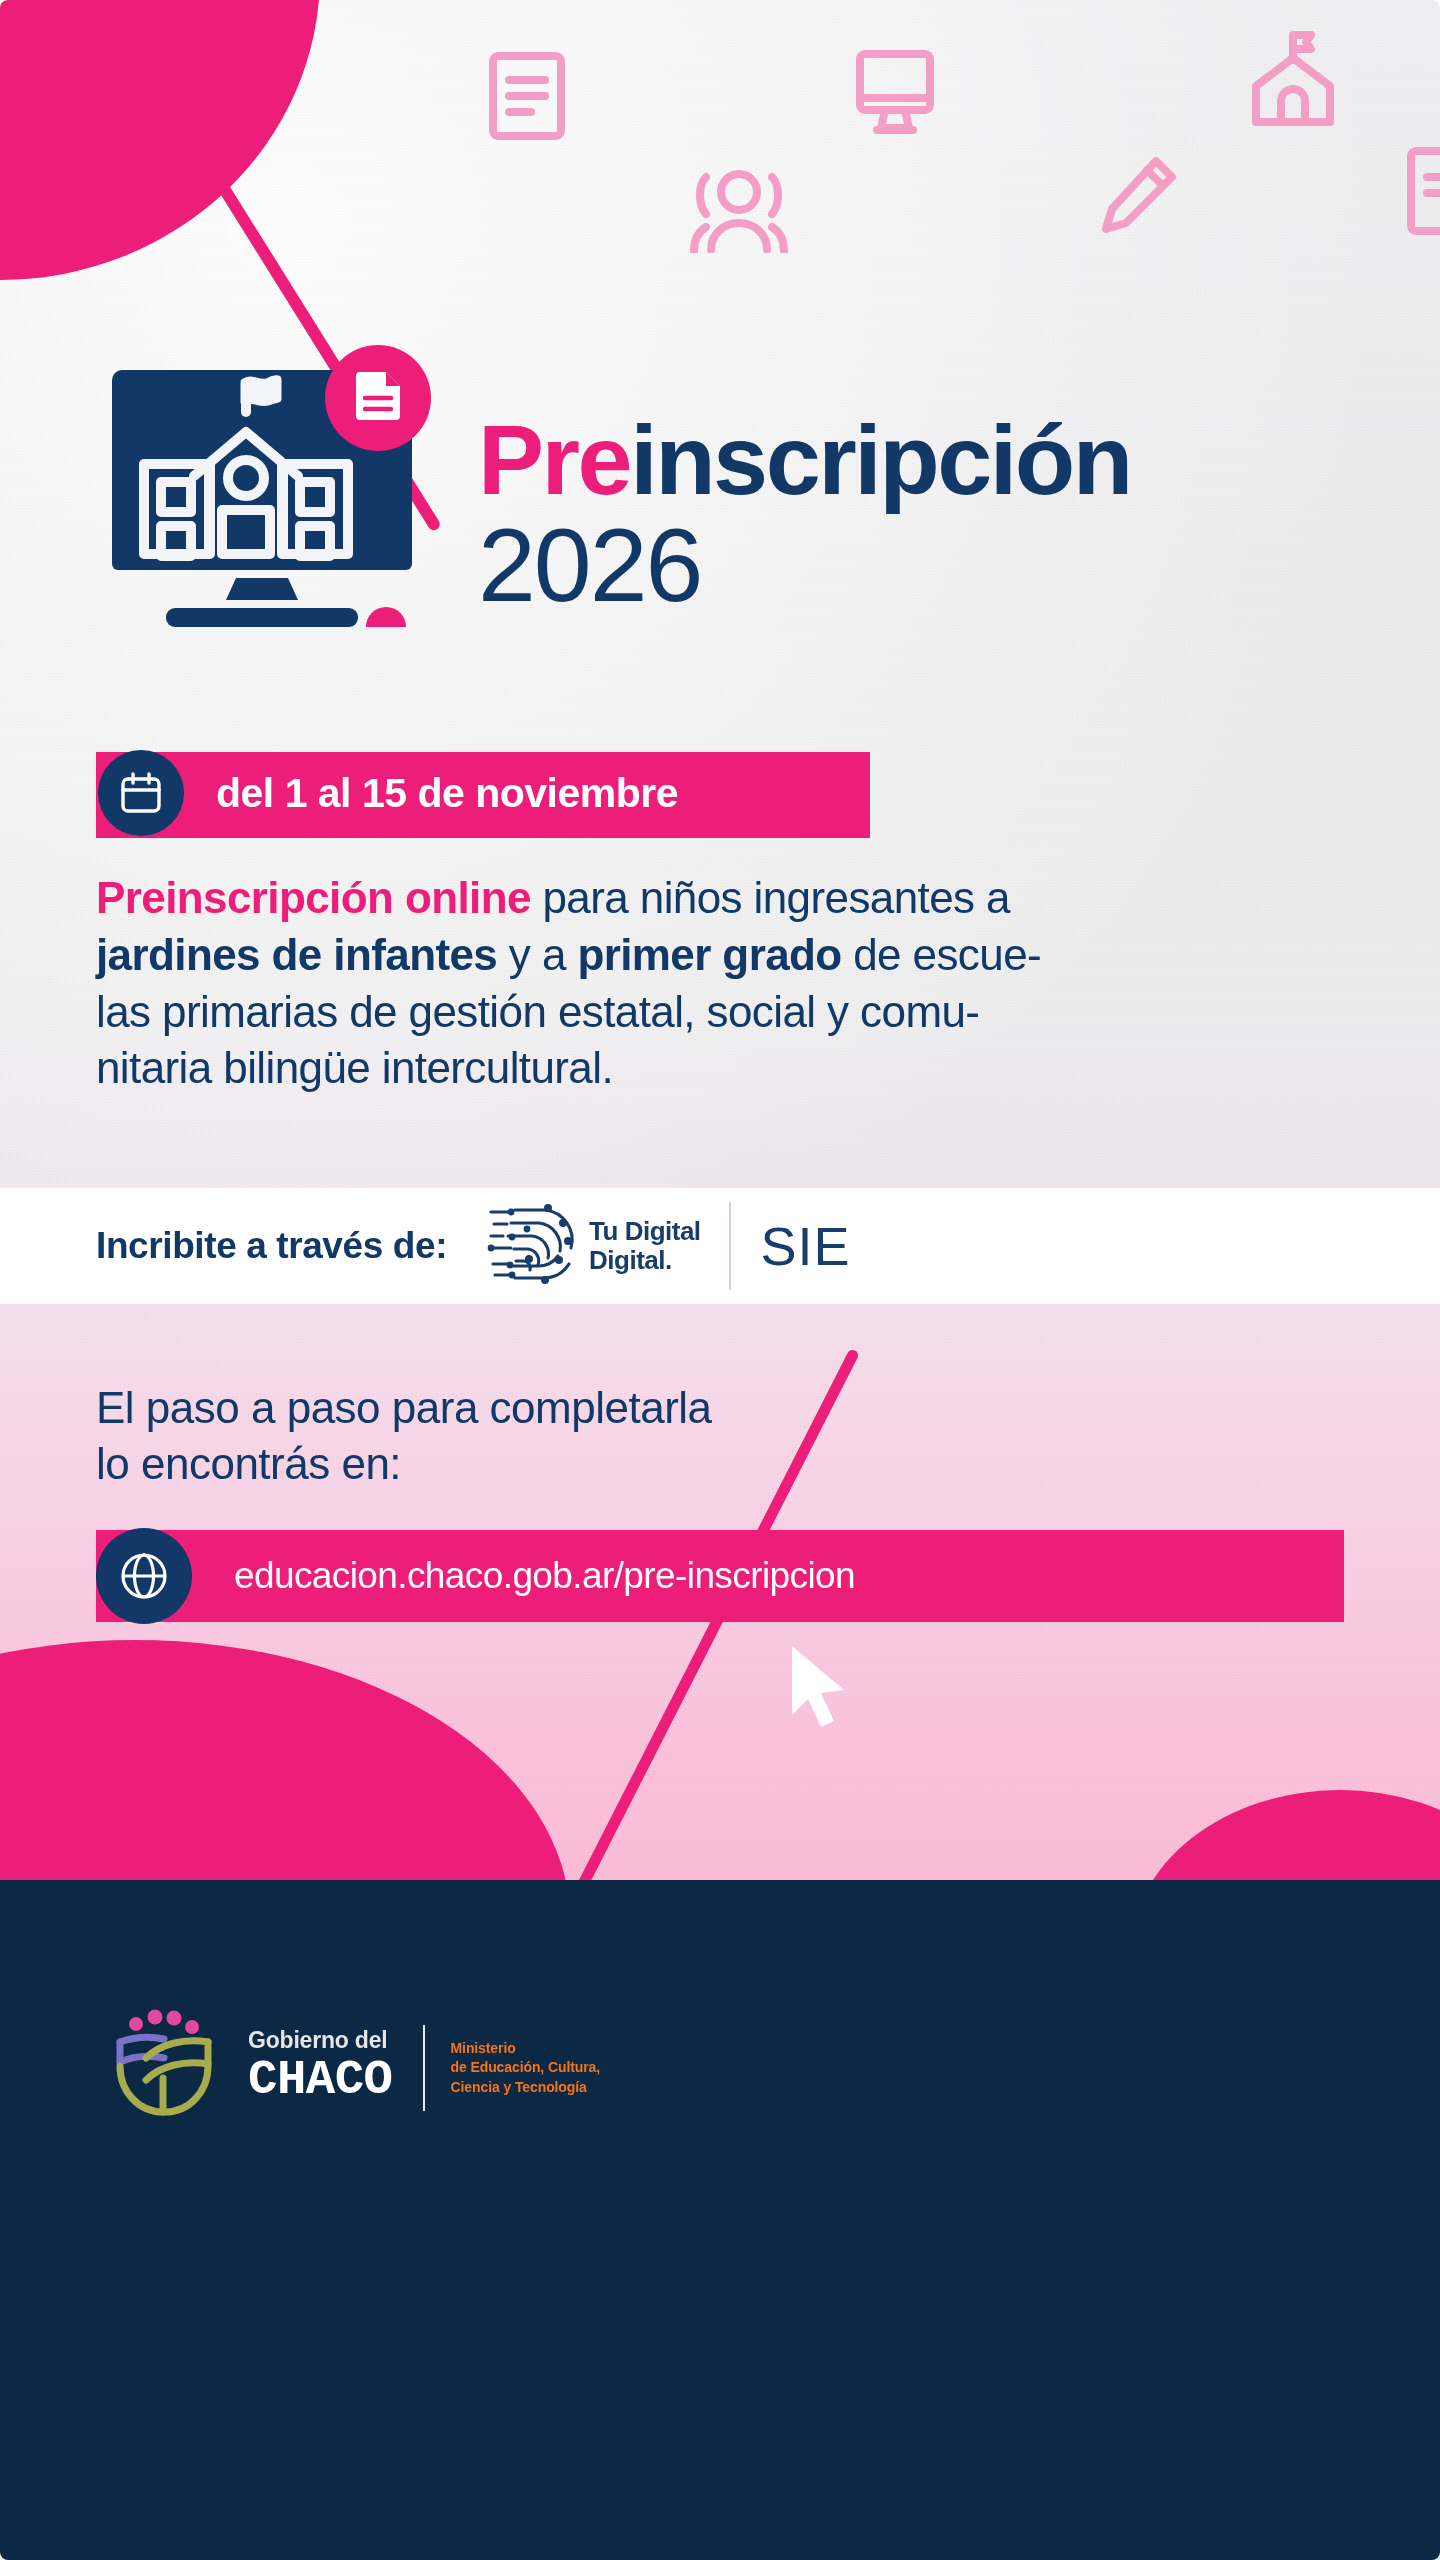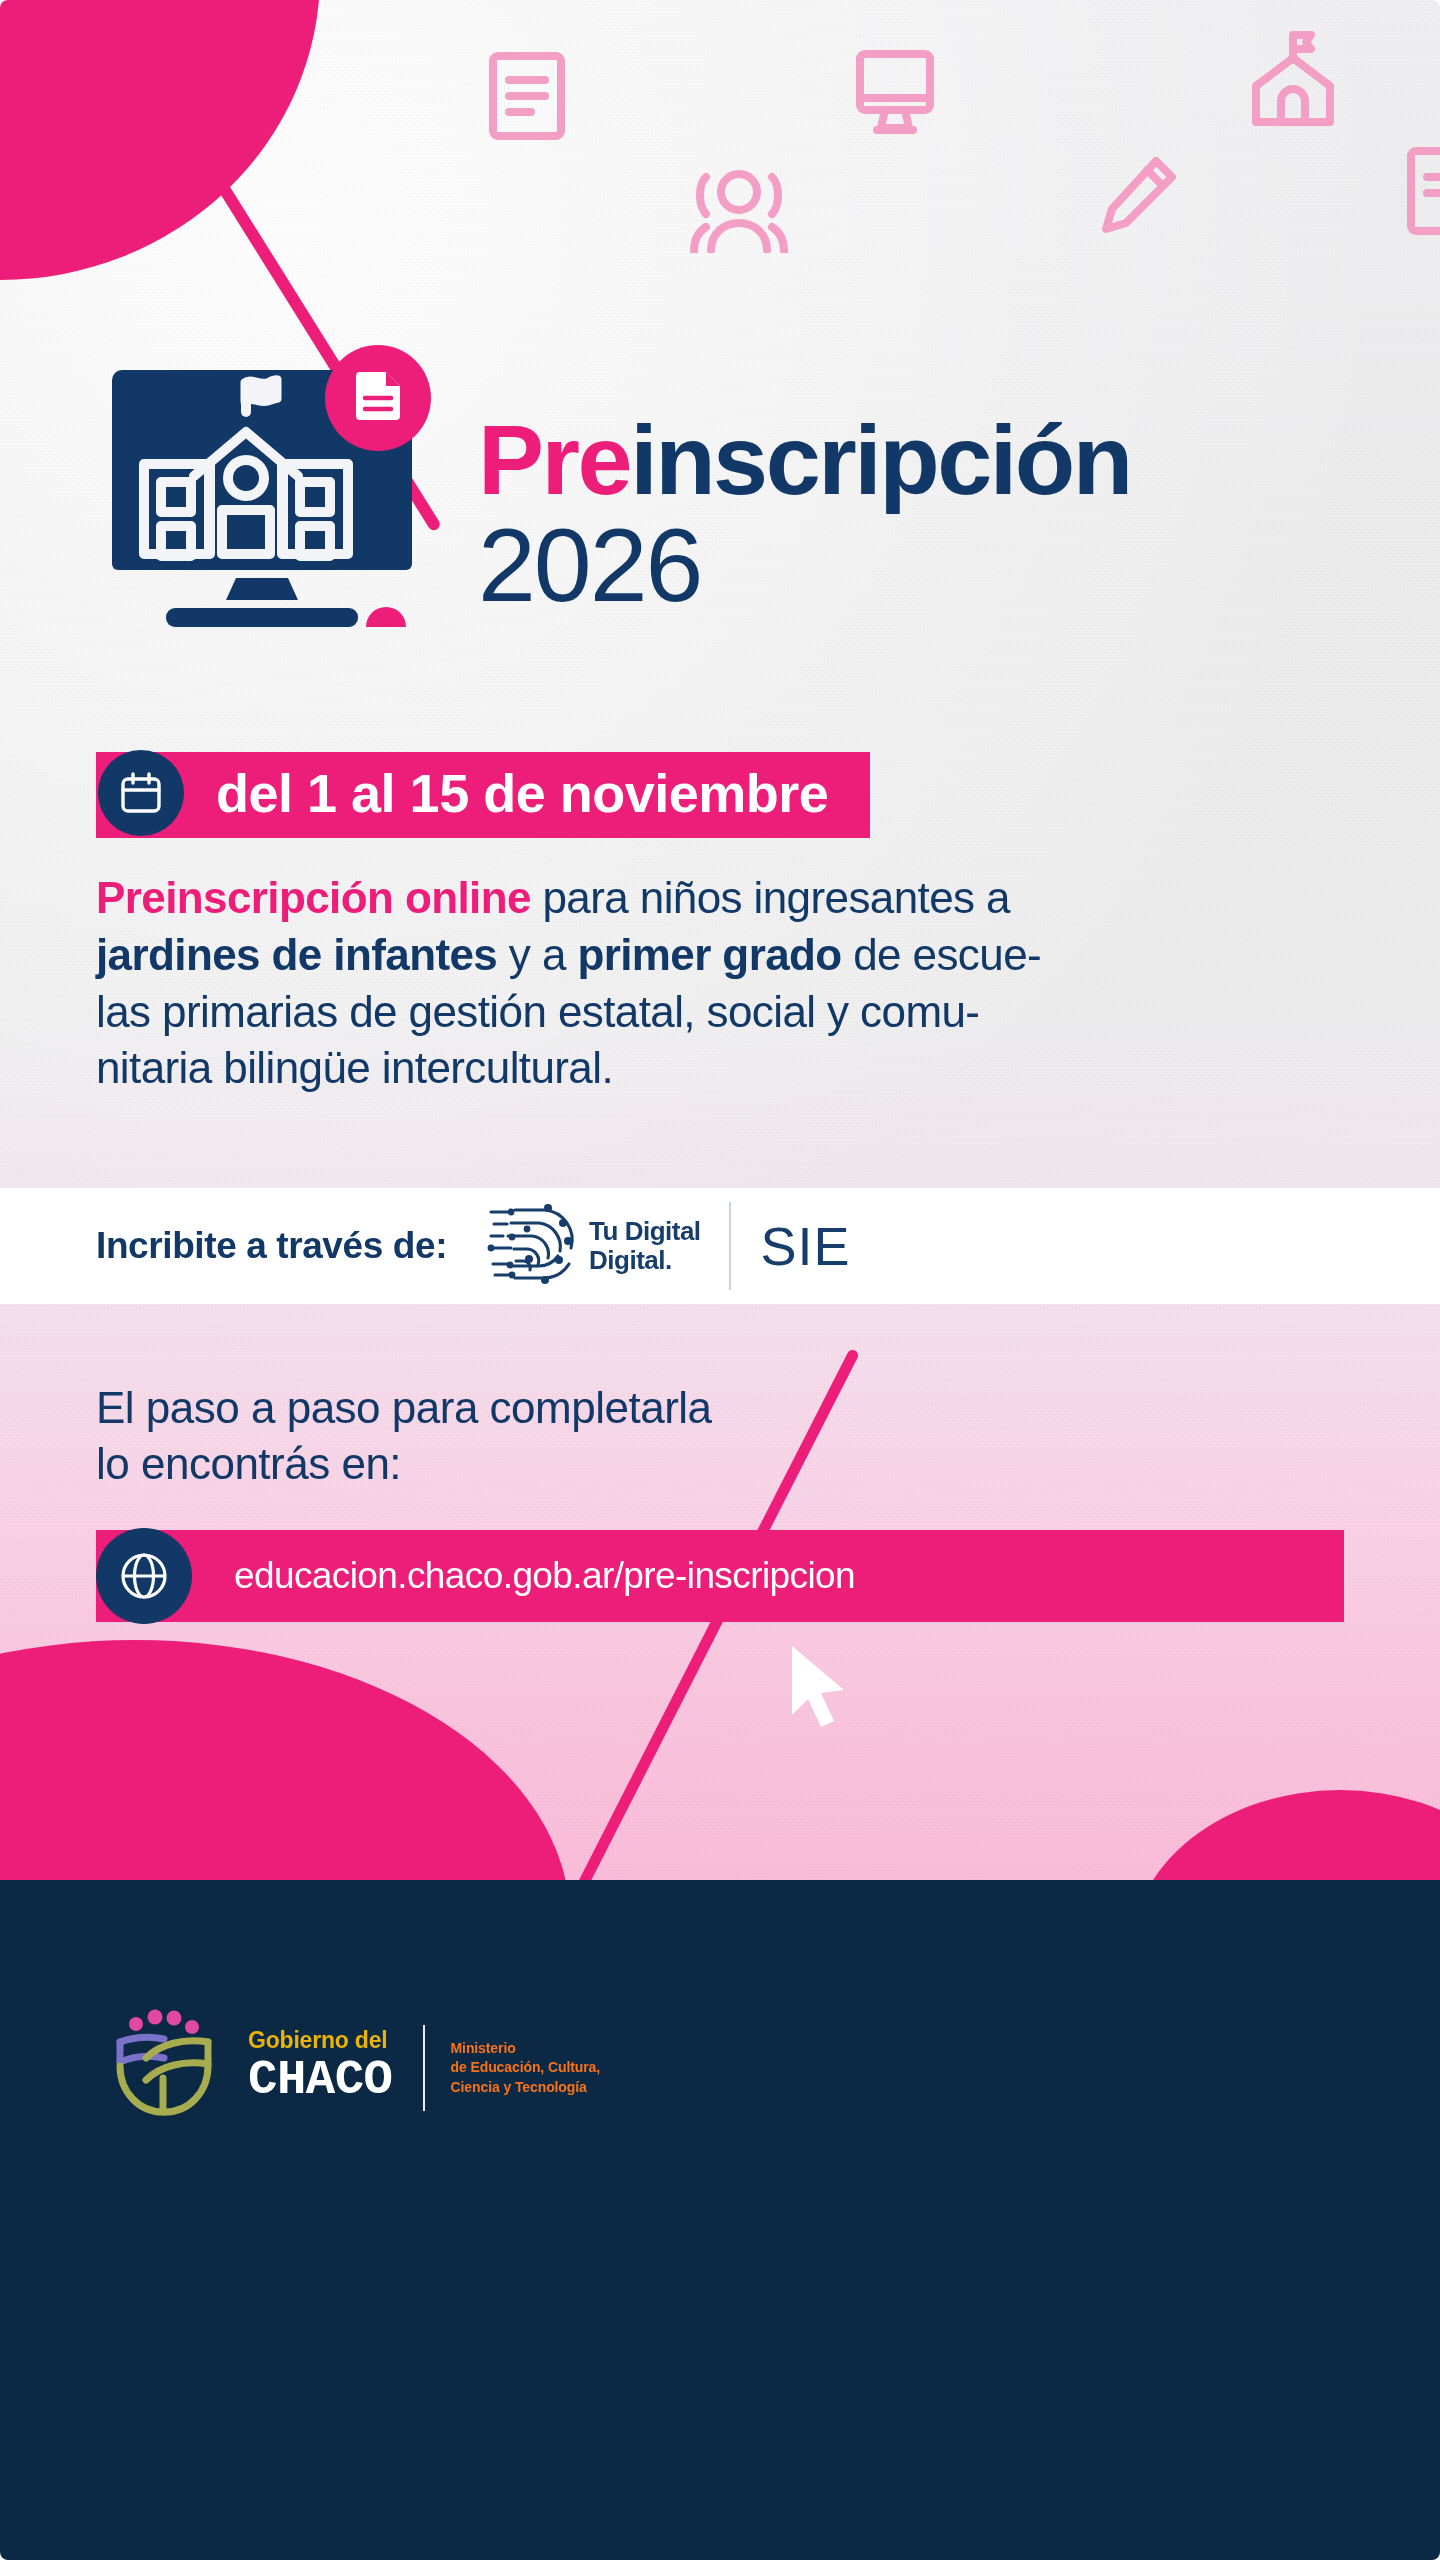--- a/index.html
+++ b/index.html
@@ -142,21 +142,21 @@
     border-radius:50%;
     background:#113866;
     display:flex; align-items:center; justify-content:center;
     z-index:2;
     flex:none;
   }
   .date-text{
     position:relative;
     z-index:2;
     color:#ffffff;
-    font-size:54px;
+    font-size:41px;
     font-weight:bold;
     letter-spacing:-.5px;
     margin-left:32px;
     white-space:nowrap;
   }
 
   
   .body-copy{
     position:absolute;
     left:96px; top:870px;
@@ -261,21 +261,21 @@
     background:#0b2945;
   }
   .footer-inner{
     position:absolute;
     left:104px; top:128px;
     display:flex; align-items:center;
   }
   .chaco-mark{ flex:none; }
   .chaco-text{ margin-left:26px; }
   .chaco-sup{
-    color:#eab308;
+    color:#e5e5e5;
     font-size:23px;
     font-weight:bold;
     letter-spacing:-.2px;
     line-height:1;
   }
   .chaco-name{
     color:#ffffff;
     font-size:49px;
     font-weight:bold;
     letter-spacing:-.5px;

